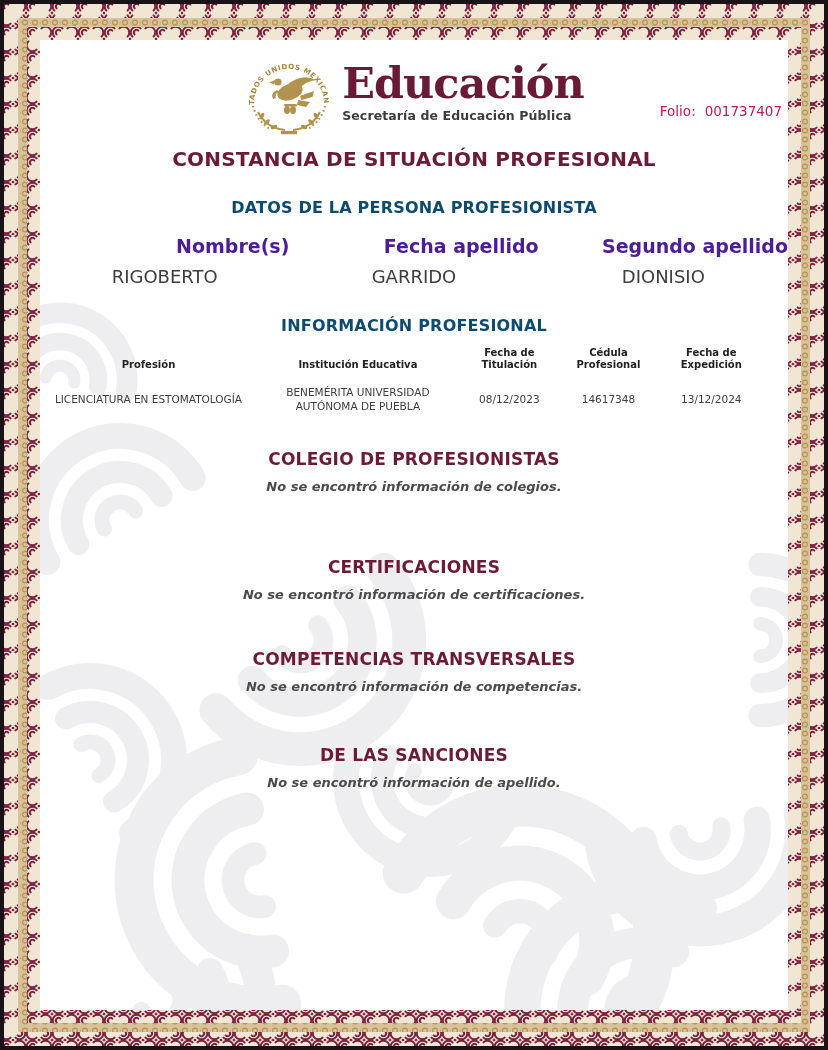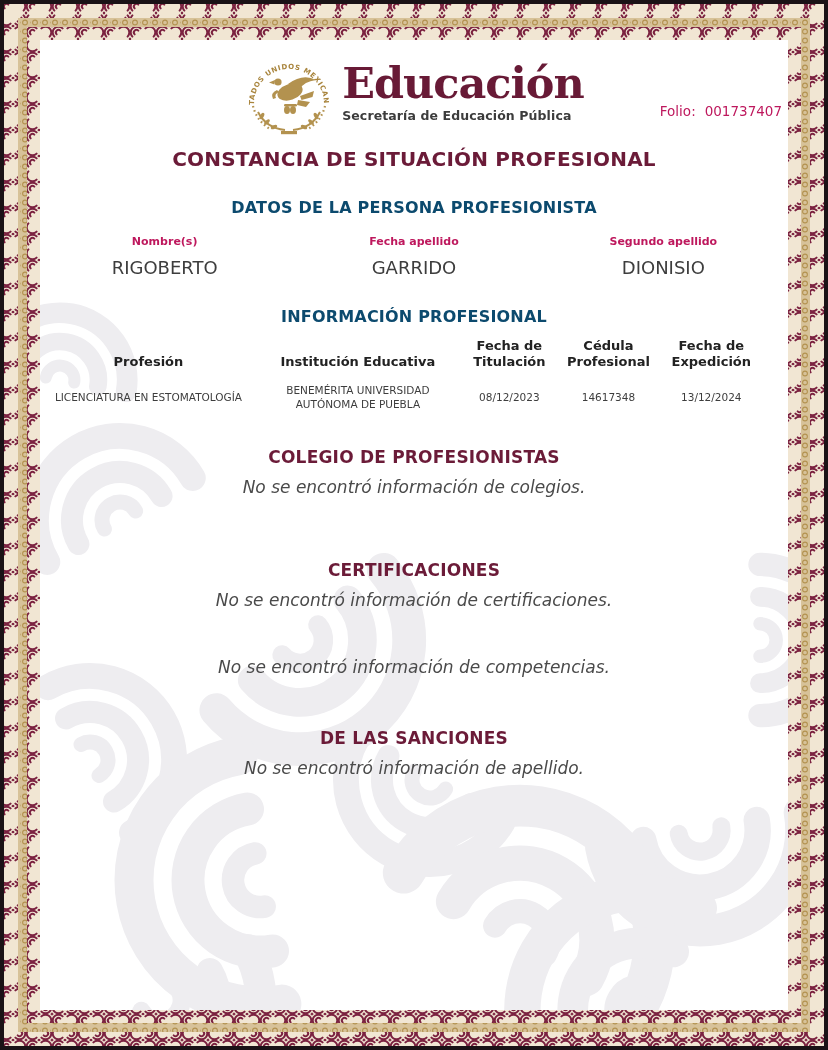--- a/index.html
+++ b/index.html
@@ -21,37 +21,37 @@
   
   .doc-title{margin:0;padding-top:107px;text-align:center;font-size:20px;font-weight:bold;
              color:#6b1b38;letter-spacing:0.2px;}
   .sec-heading{text-align:center;font-size:16px;font-weight:bold;color:#0c4a6e;letter-spacing:0.2px;}
   .datos-heading{margin-top:27px;}
   .info-heading{margin-top:29px;}
 
   
   .fields{display:flex;margin-top:18px;}
   .field{flex:1;text-align:center;}
-  .field-label{font-size:11px;font-weight:bold;color:#be185d;}
+  .field-label{font-size:19px;font-weight:bold;color:#4c1d95;text-align:right;}
   .field-value{font-size:18px;color:#3d3d3d;margin-top:9px;}
 
   
   .info-table{margin-top:12px;}
   .tr{display:flex;}
-  .th{font-size:13px;font-weight:bold;color:#222;display:flex;align-items:flex-end;
+  .th{font-size:10px;font-weight:bold;color:#222;display:flex;align-items:flex-end;
       justify-content:center;text-align:center;line-height:1.2;}
   .vals{align-items:center;margin-top:15px;}
   .td{font-size:10.5px;color:#3d3d3d;text-align:center;line-height:1.3;}
   .c0{width:29%;}.c1{width:27%;}.c2{width:13.5%;}.c3{width:13%;}.c4{width:14.5%;}
   .narrow{max-width:172px;margin:0 auto;}
 
   
   .section{text-align:center;}
   .section-h{margin:0;font-size:17px;font-weight:bold;color:#6b1b38;letter-spacing:0.2px;}
-  .empty-msg{font-style:italic;font-size:17px;color:#4a4a4a;margin-top:10px;}
+  .empty-msg{font-style:italic;font-size:13px;color:#4a4a4a;margin-top:10px;font-weight:bold;}
   .sec-colegios{margin-top:36px;}
   .sec-cert{margin-top:63px;}
   .sec-comp{margin-top:47px;}
   .sec-sanc{margin-top:51px;}
 </style>
 </head>
 <body>
 
 <div class="page">
 
@@ -209,20 +209,21 @@
       <h2 class="section-h">COLEGIO DE PROFESIONISTAS</h2>
       <div class="empty-msg">No se encontró información de colegios.</div>
     </div>
 
     <div class="section sec-cert">
       <h2 class="section-h">CERTIFICACIONES</h2>
       <div class="empty-msg">No se encontró información de certificaciones.</div>
     </div>
 
     <div class="section sec-comp">
+      <h2 class="section-h">COMPETENCIAS TRANSVERSALES</h2>
       <div class="empty-msg">No se encontró información de competencias.</div>
     </div>
 
     <div class="section sec-sanc">
       <h2 class="section-h">DE LAS SANCIONES</h2>
       <div class="empty-msg">No se encontró información de apellido.</div>
     </div>
 
   </div>
 </div>

